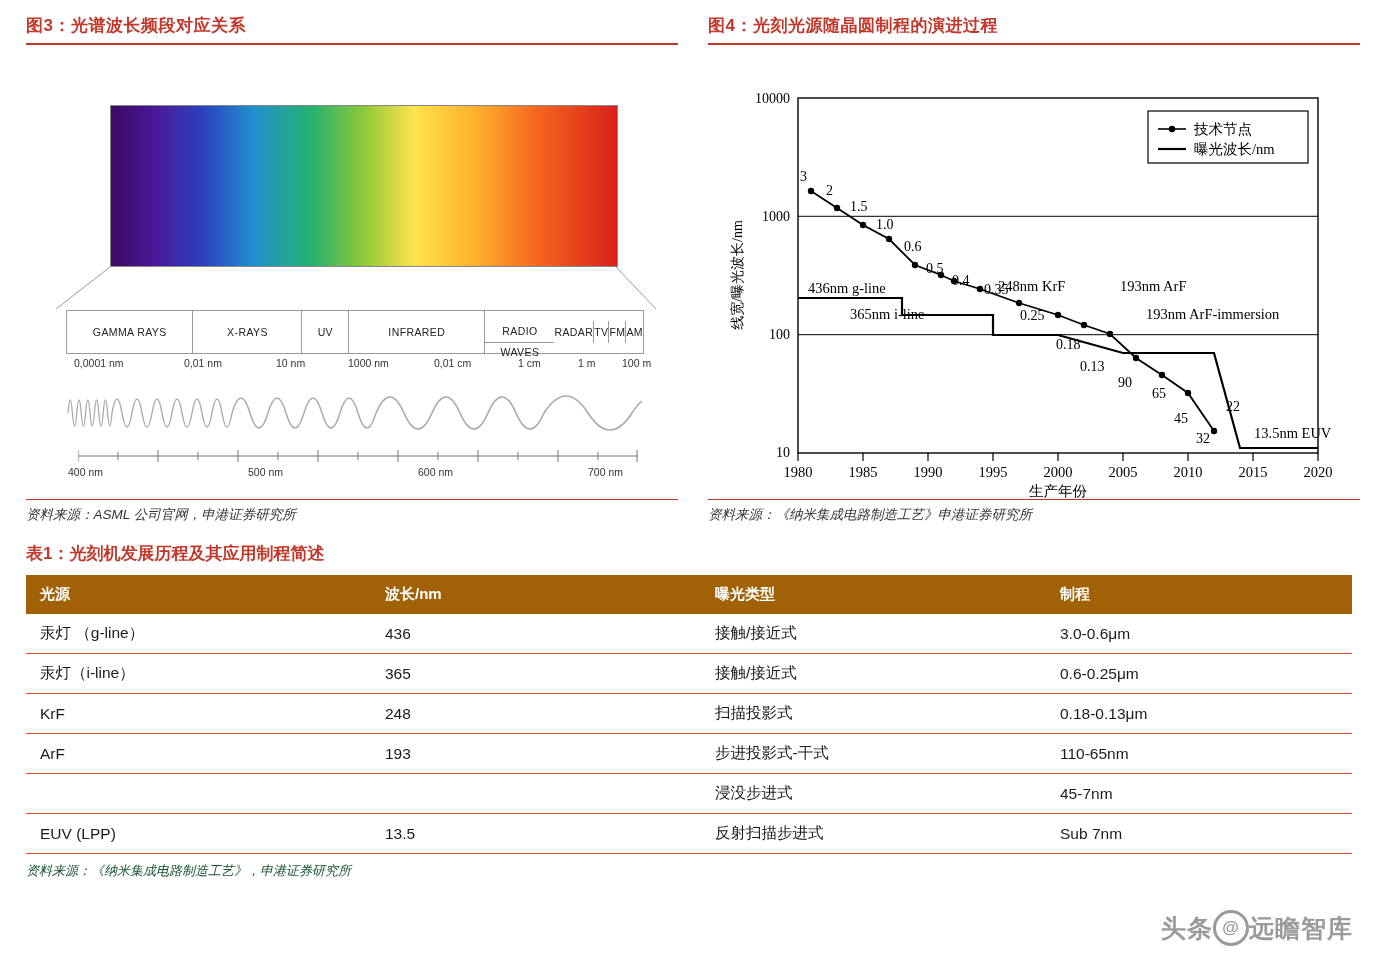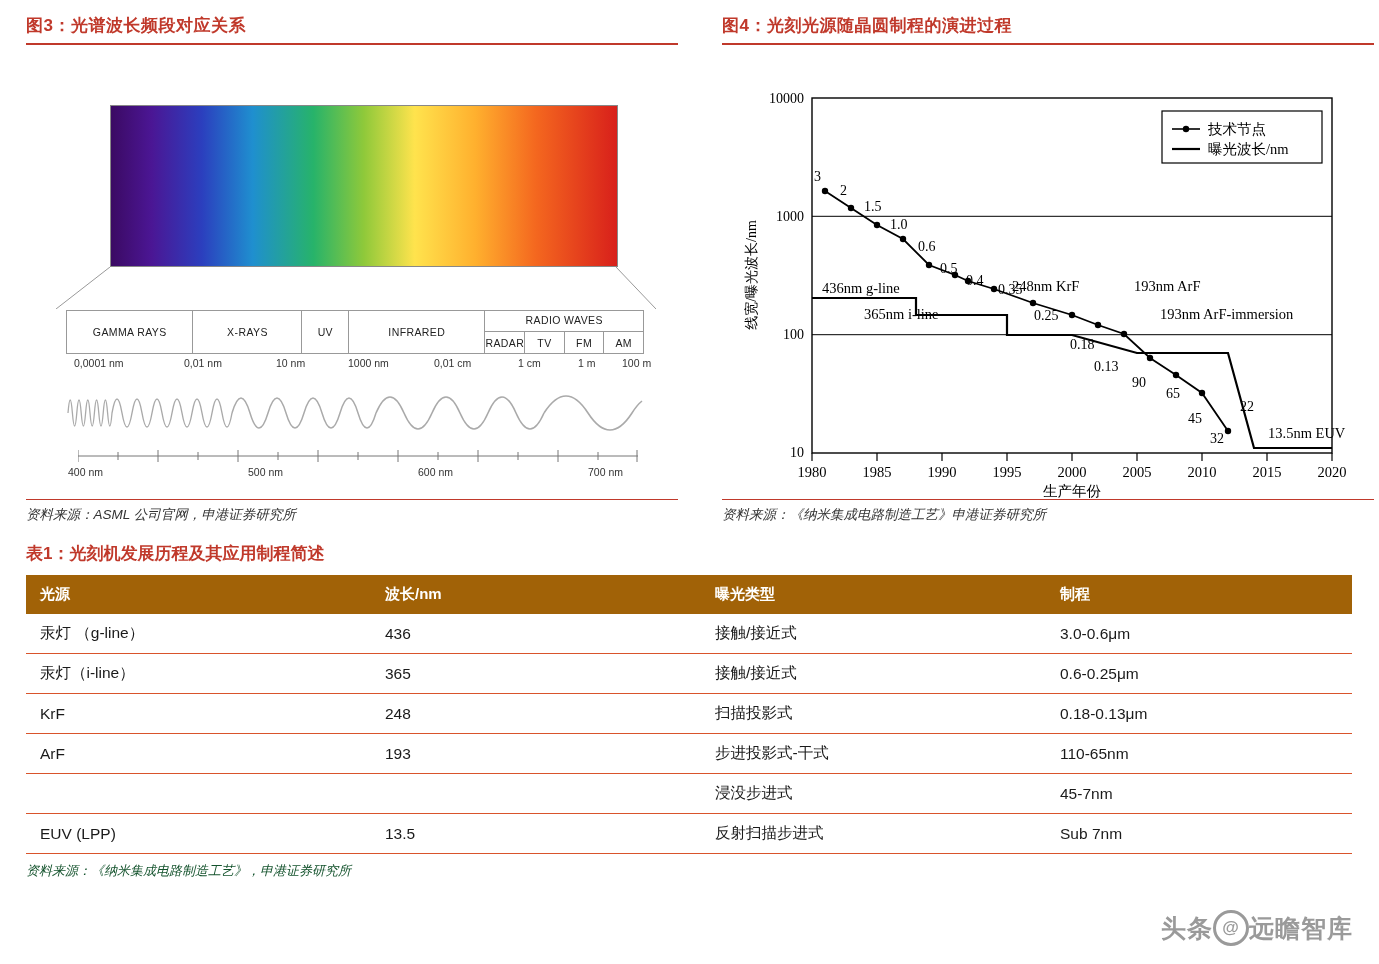--- a/index.html
+++ b/index.html
@@ -17,21 +17,21 @@
   }
   .page {
     position: relative;
     width: 1379px;
     height: 964px;
     box-sizing: border-box;
     padding: 14px 26px 0 26px;
   }
   .fig-row {
     display: flex;
-    gap: 44px;
+    gap: 30px;
   }
   .fig-col {
     width: 652px;
   }
   .fig-title {
     font-size: 17px;
     font-weight: bold;
     color: #C0392B;
     border-bottom: 2px solid #C0392B;
     padding-bottom: 6px;
@@ -102,21 +102,21 @@
     align-items: center;
     justify-content: center;
     font-size: 10.5px;
     letter-spacing: .4px;
     color: #222;
     box-sizing: border-box;
     position: relative;
   }
   .band:last-child { border-right: none; }
   .band.radio-group {
-    flex-direction: column;
+    flex-direction: row;
     padding: 0;
   }
   .band.radio-group .rg-title {
     height: 21px;
     line-height: 21px;
     width: 100%;
     text-align: center;
     border-bottom: 1px solid #999;
     font-size: 10.5px;
   }

